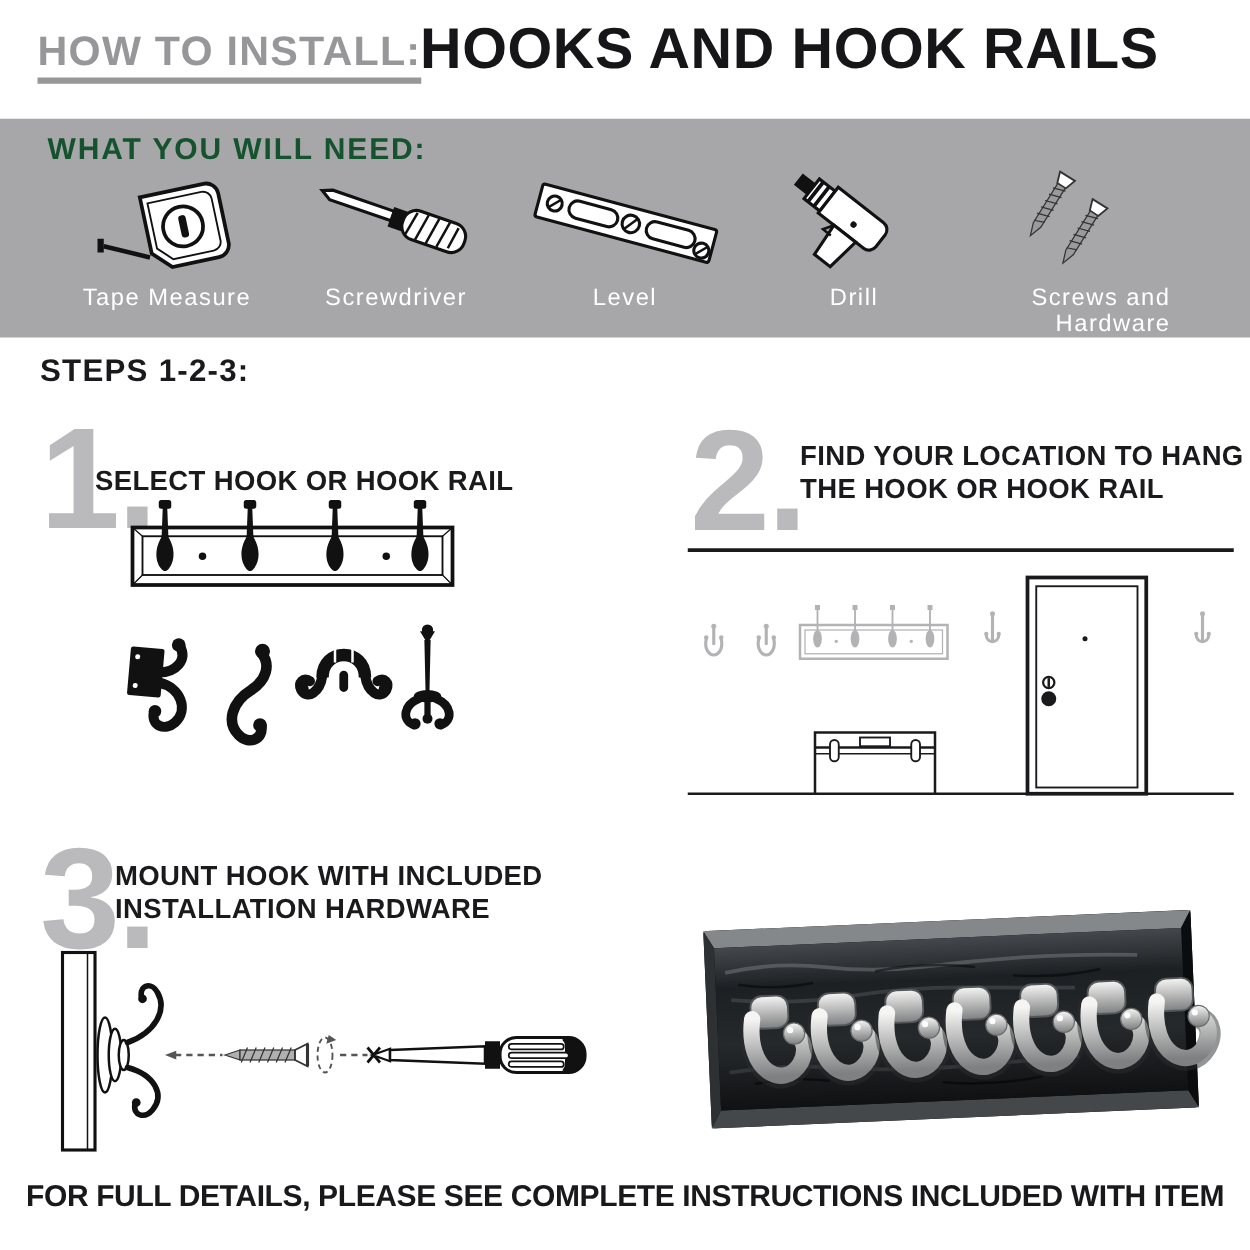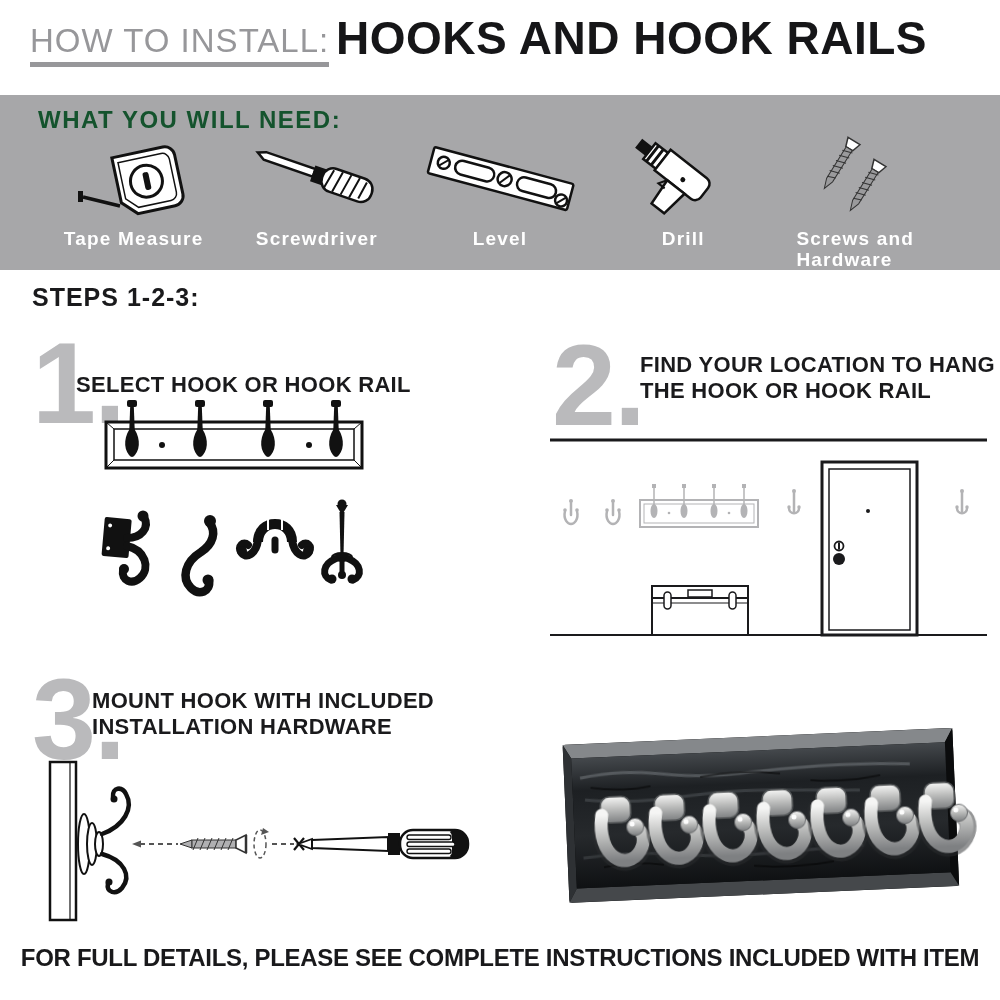--- a/index.html
+++ b/index.html
@@ -9,35 +9,35 @@
     --ink-black:#1a1a1c;
     --scene-gray:#b3b3b5;
   }
   html,body{margin:0;padding:0;background:#fff;}
   .page{
     position:relative;width:1000px;height:1000px;background:#fff;overflow:hidden;
     font-family:"Liberation Sans",sans-serif;color:var(--ink-black);
   }
   
   .eyebrow{
-    position:absolute;left:30px;top:24px;font-size:33px;font-weight:normal;line-height:1;
+    position:absolute;left:30px;top:24px;font-size:33px;font-weight:bold;line-height:1;
     color:var(--eyebrow-gray);letter-spacing:1px;border-bottom:5px solid var(--eyebrow-gray);
     padding-bottom:5px;
   }
   .page-title{
     position:absolute;left:336px;top:15px;margin:0;font-size:46px;font-weight:bold;line-height:1;
     color:#161618;letter-spacing:0.5px;white-space:nowrap;
   }
   
   .banner{position:absolute;left:0;top:95px;width:1000px;height:175px;background:var(--banner-gray);}
   .banner-heading{position:absolute;left:38px;top:11px;color:#14532d;font-size:24px;font-weight:bold;letter-spacing:1.5px;}
   .tools-row{position:absolute;left:0;right:0;top:42px;bottom:0;display:flex;padding:0 42px;}
   .tool{flex:1;display:flex;flex-direction:column;align-items:center;}
   .tool-icon{height:88px;display:flex;align-items:center;justify-content:center;}
-  .tool-label{color:#fff;font-size:19px;font-weight:bold;letter-spacing:1.2px;text-align:left;line-height:1.12;margin-top:3px;max-width:140px;}
+  .tool-label{color:#fff;font-size:19px;font-weight:normal;letter-spacing:1.2px;text-align:right;line-height:1.12;margin-top:3px;max-width:140px;}
   
   .steps-heading{position:absolute;left:32px;top:283px;font-size:25px;font-weight:bold;letter-spacing:1px;}
   .step-num{position:absolute;font-size:115px;font-weight:bold;color:var(--step-number-gray);line-height:0.82;letter-spacing:-2px;}
   .num-1{left:32px;top:336px;}
   .num-2{left:552px;top:338px;}
   .num-3{left:32px;top:672px;}
   .step-title{position:absolute;font-weight:bold;line-height:1.2;letter-spacing:0.3px;}
   .title-1{left:76px;top:372px;font-size:22px;}
   .title-2{left:640px;top:352px;font-size:22px;}
   .title-3{left:92px;top:688px;font-size:22px;}

